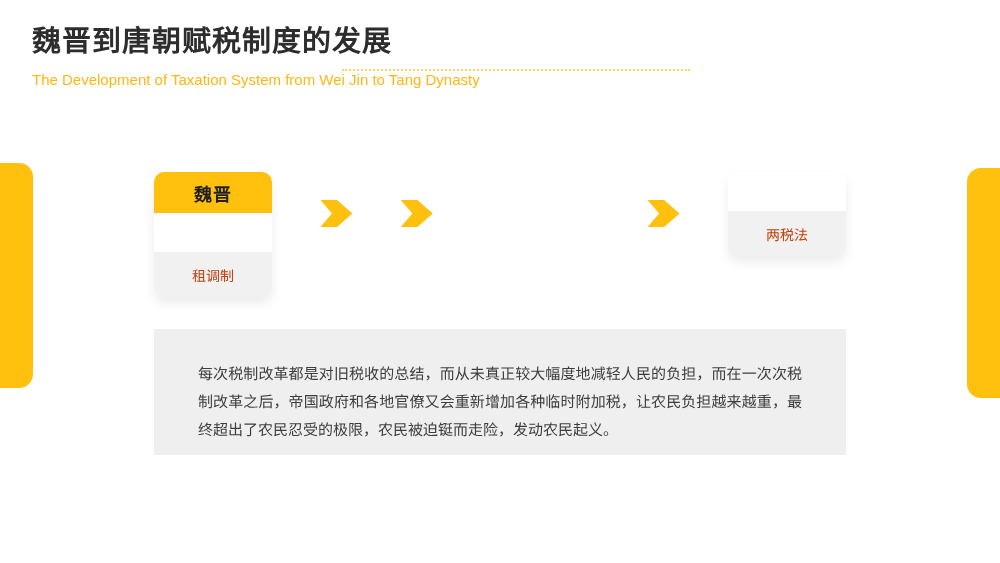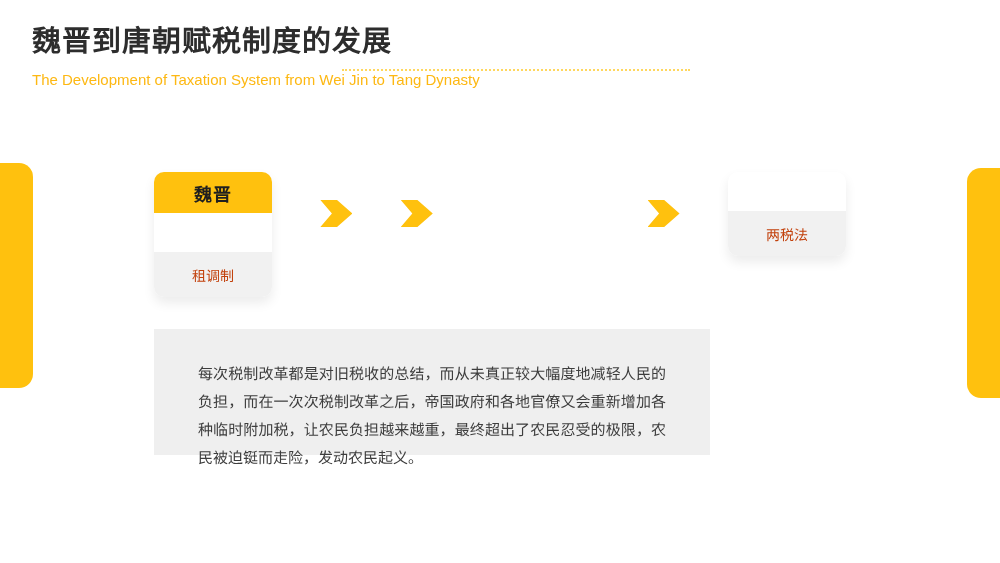--- a/index.html
+++ b/index.html
@@ -84,21 +84,21 @@
     width:32px;height:27px;
     margin-top:28px;
     background:var(--accent-yellow);
     clip-path:polygon(0 0,52% 0,100% 50%,52% 100%,0 100%,36% 50%);
   }
 
   
   .summary-panel{
     position:absolute;
     left:154px;top:329px;
-    width:556px;height:126px;
+    width:692px;height:126px;
     background:var(--panel-gray);
     padding:31px 44px 0 44px;
   }
   .summary-text{
     font-size:15px;
     line-height:28px;
     color:var(--body-text);
     text-align:justify;
   }
 </style>

